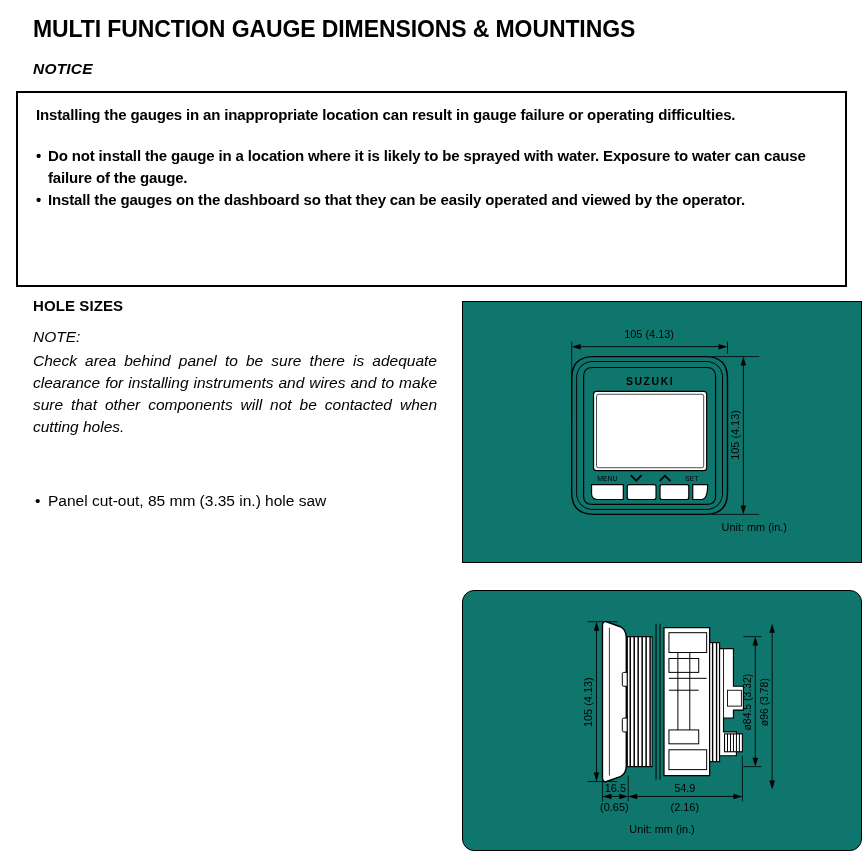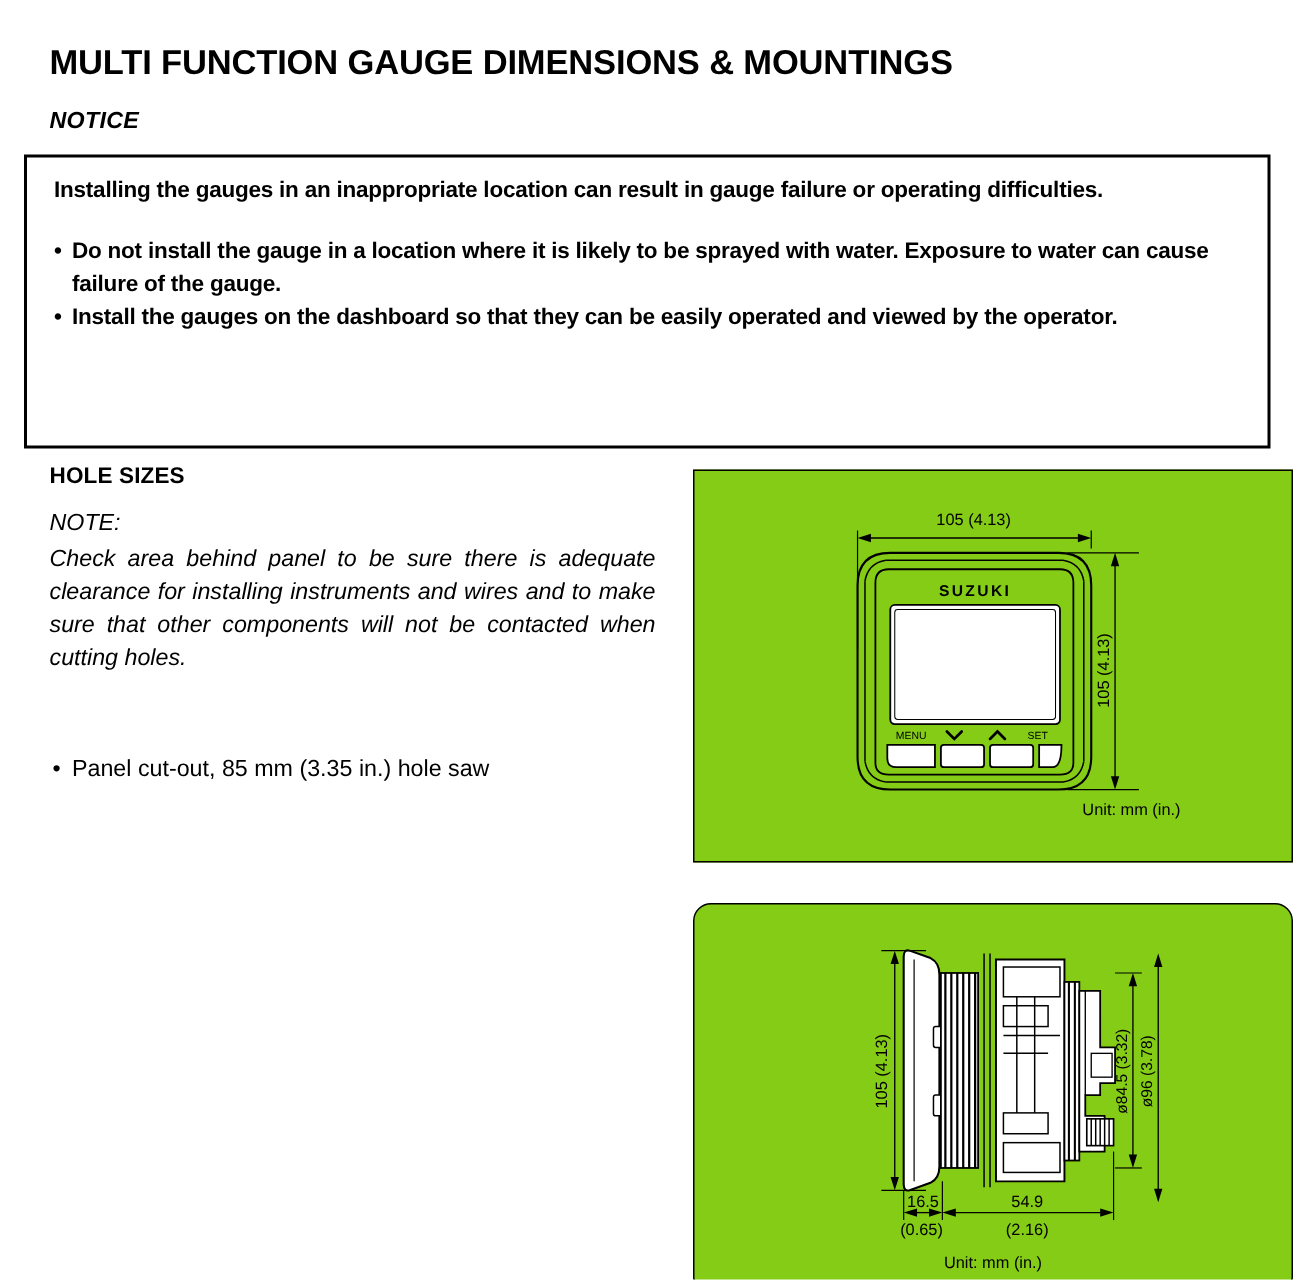--- a/index.html
+++ b/index.html
@@ -12,21 +12,20 @@
     height: 853px;
     position: relative;
     font-family: "Liberation Sans", sans-serif;
     color: #000000;
     overflow: hidden;
   }
 
   .page {
     position: absolute;
     inset: 0;
-    margin-top: 12px;
   }
 
   
   .page-title {
     position: absolute;
     left: 33px;
     top: 16px;
     font-size: 23px;
     font-weight: bold;
     letter-spacing: -0.1px;
@@ -136,21 +135,21 @@
     position: absolute;
     left: 2px;
     top: 0;
   }
 
   
   .figure-panel {
     position: absolute;
     border: 1px solid #000;
     box-sizing: border-box;
-    background: #84cc16;
+    background: #0f766e;
   }
   #figure-front {
     left: 462px;
     top: 301px;
     width: 400px;
     height: 262px;
   }
   #figure-side {
     left: 462px;
     top: 590px;

